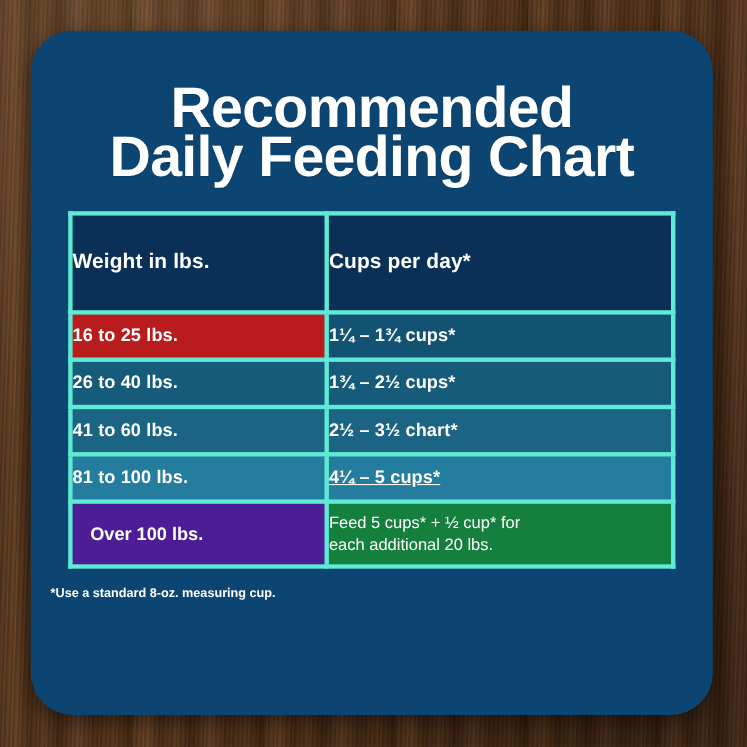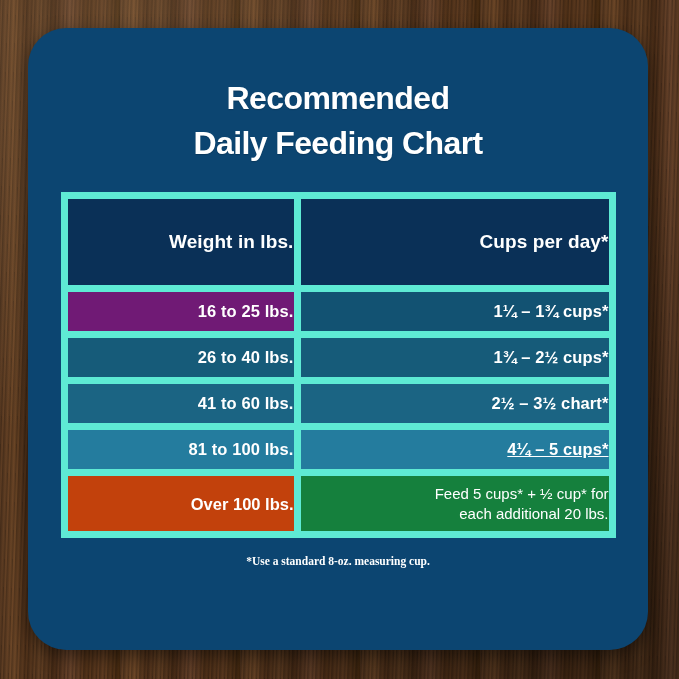--- a/index.html
+++ b/index.html
@@ -28,55 +28,55 @@
       radial-gradient(ellipse at 85% 92%, rgba(0,0,0,0.35) 0%, rgba(0,0,0,0) 55%);
   }
   .card{
     position:absolute;left:28px;top:28px;width:620px;height:622px;
     background:#0c4571;border-radius:38px;overflow:hidden;
     box-shadow:0 6px 18px rgba(0,0,0,0.45);
     z-index:2;
   }
   .title{
     text-align:center;color:#ffffff;font-weight:bold;
-    font-size:32px;line-height:45px;letter-spacing:-0.6px;
+    font-size:52px;line-height:45px;letter-spacing:-0.6px;
     padding-top:48px;
     text-shadow:0 1px 1px rgba(0,0,0,0.18);
   }
   .title .l2{display:block;}
   table.chart{
     border-collapse:collapse;
     margin:26px auto 0 auto;
     width:548px;
     table-layout:fixed;
     border:2px solid #ffffff;
   }
   table.chart td,table.chart th{
-    border:7px solid #5eead4;
+    border:4px solid #5eead4;
     color:#ffffff;
-    text-align:right;
+    text-align:left;
     vertical-align:middle;
     padding:0;
   }
   th.hcell{
     height:86px;font-size:19px;font-weight:bold;letter-spacing:0.1px;
   }
   td.dcell{
     height:39px;font-size:16.5px;font-weight:bold;letter-spacing:0.1px;
   }
   td.lastcell{
     height:55px;font-size:15px;font-weight:normal;line-height:20px;
   }
   td.lastcell.wcell{font-weight:bold;font-size:16.5px;}
   col.c1{width:233px;}
   col.c2{width:315px;}
   .notes{
-    color:#ffffff;text-align:center;
+    color:#ffffff;
     font-size:11.5px;line-height:15px;
-    margin-top:16px;padding:0 18px;font-family:Liberation Serif, serif;
+    margin-top:16px;padding:0 18px;
   }
   .notes .n1{font-weight:bold;}
   .notes .n2,.notes .n3{font-weight:normal;}
 </style>
 </head>
 <body>
 
 <div id="stage">
 
   <div class="card">
@@ -92,37 +92,37 @@
           <col class="c2">
         </colgroup>
       <thead>
         <tr>
           <th class="hcell" id="h-weight" style="background: rgb(10, 48, 87);">Weight in lbs.</th>
           <th class="hcell" id="h-cups" style="background: rgb(10, 48, 87); margin-top: 32px;">Cups per day*</th>
         </tr>
       </thead>
       <tbody id="tbody">
           <tr>
-            <td class="dcell" style="background: #701a75; margin-left: 10px;">16 to 25 lbs.</td>
+            <td class="dcell" style="background: #b91c1c; margin-left: 10px;">16 to 25 lbs.</td>
             <td class="dcell" style="background: rgb(18, 82, 114);">1¼ – 1¾  cups*</td>
           </tr>
           <tr>
             <td class="dcell" style="background: rgb(22, 91, 121);">26 to 40 lbs.</td>
             <td class="dcell" style="background: rgb(22, 91, 121);">1¾ – 2½ cups*</td>
           </tr>
           <tr>
             <td class="dcell" style="background: rgb(27, 100, 131);">41 to 60 lbs.</td>
             <td class="dcell" style="background: rgb(27, 100, 131);">2½ – 3½ chart*</td>
           </tr>
           <tr>
             <td class="dcell" style="background: rgb(36, 124, 158);">81 to 100 lbs.</td>
             <td class="dcell" style="background: rgb(36, 124, 158); text-decoration: underline;">4¼ – 5 cups*</td>
           </tr>
           <tr>
-            <td class="lastcell wcell" style="background: #c2410c; padding-left: 16px;">Over 100 lbs.</td>
+            <td class="lastcell wcell" style="background: #4c1d95; padding-left: 16px;">Over 100 lbs.</td>
             <td class="lastcell" style="background: #15803d;"><span>Feed 5 cups* + ½ cup* for</span><br><span>each additional 20 lbs.</span></td>
           </tr>
         </tbody>
     </table>
 
     <div class="notes">
       <div class="n1">*Use a standard 8-oz. measuring cup.</div>
     </div>
 
   </div>

